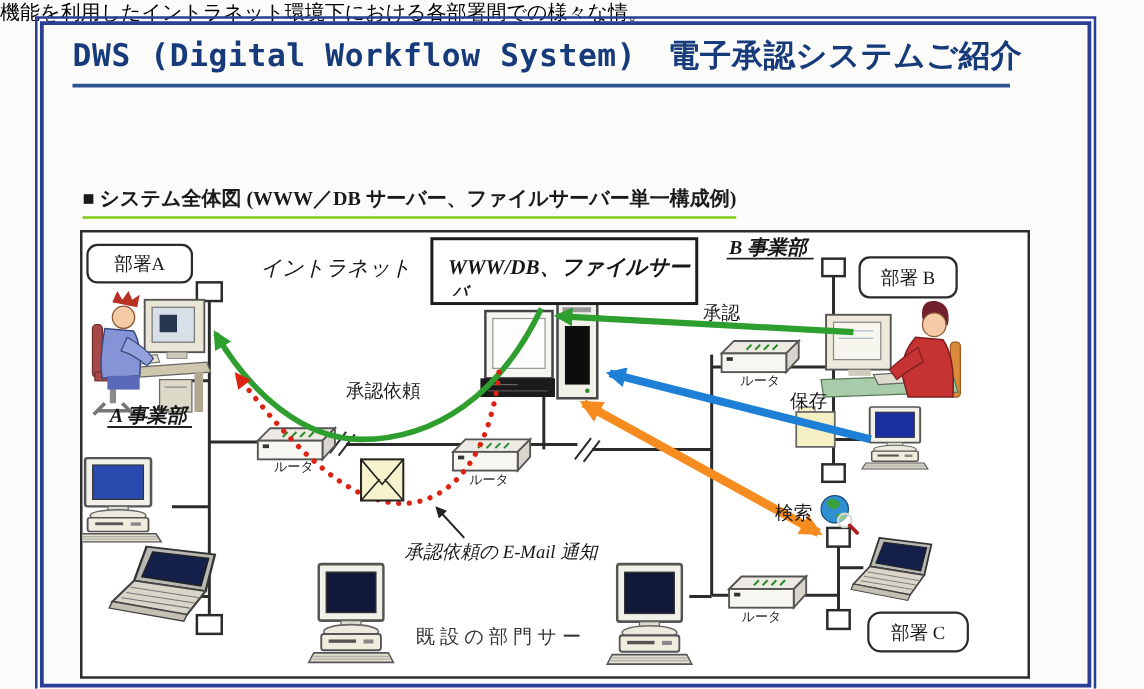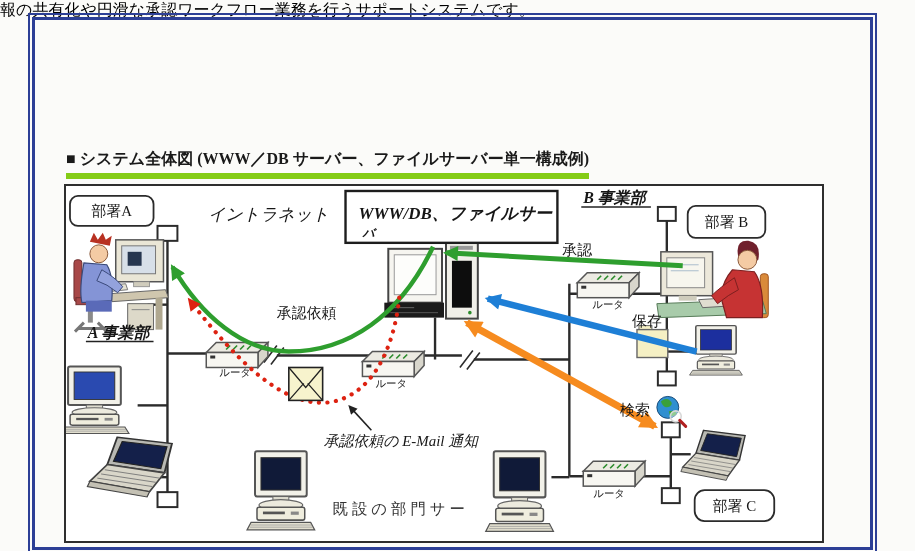--- a/index.html
+++ b/index.html
@@ -11,21 +11,21 @@
   .frame-inner{position:absolute;left:2px;top:2px;right:2px;bottom:2px;
                border:3px solid #2c3f96;}
   .title{position:absolute;left:58px;top:28px;margin:0;width:750px;
          font-family:"DejaVu Sans Mono","Liberation Sans",sans-serif;
          font-size:25px;font-weight:bold;color:#173b7a;letter-spacing:.5px;
          padding-bottom:6px;border-bottom:3px solid #2f5496;white-space:nowrap;}
   .intro{position:absolute;left:38px;top:84px;width:820px;margin:0;
          font-size:17px;font-weight:bold;color:#2b2b2b;line-height:1.65;}
   .section{position:absolute;left:66px;top:149px;margin:0;font-size:16px;font-weight:bold;
            color:#1a1a1a;font-family:"Liberation Serif","DejaVu Serif",serif;
-           border-bottom:6px solid #84cc16;padding-bottom:3px;white-space:nowrap;}
+           border-bottom:2px solid #84cc16;padding-bottom:3px;white-space:nowrap;}
   .diagram{position:absolute;left:64px;top:184px;width:760px;height:359px;
            border:2.5px solid #2e2e2e;background:#fff;box-sizing:border-box;}
   .diagram svg{display:block;width:100%;height:100%;}
   
   text{font-family:"Liberation Serif","DejaVu Serif",serif;fill:#161616;}
   .t-box{font-size:15px;text-anchor:middle;}
   .t-router{font-size:10.5px;text-anchor:middle;}
   .t-flow{font-size:15px;}
   .t-intranet{font-size:17px;font-style:italic;}
   .t-division{font-size:16px;font-style:italic;font-weight:bold;}
@@ -38,24 +38,25 @@
   .slash{stroke:#2b2b2b;stroke-width:1.6;fill:none;}
 </style>
 </head>
 <body>
 
 <div class="sheet">
   <div class="frame-outer">
     <div class="frame-inner"></div>
   </div>
 
+  <h1 class="title">DWS (Digital Workflow System)　電子承認システムご紹介</h1>
 
   <p class="intro">
     </p>
-    <div>報の共有化や円滑な承認ワークフロー業務を行うサポートシステムです。</div>
+    <div>機能を利用したイントラネット環境下における各部署間での様々な情。</div>
   <p></p>
 
   <h2 class="section">■ システム全体図 (WWW／DB サーバー、ファイルサーバー単一構成例)</h2>
 
   <div class="diagram">
   <svg viewBox="64 186 760 356" preserveAspectRatio="none">
     <defs>
       <marker id="mkGreen" viewBox="0 0 10 10" refX="8" refY="5" markerWidth="19" markerHeight="15" orient="auto" markerUnits="userSpaceOnUse">
             <path d="M0,0L10,5L0,10z" fill="#2e9e2e"></path>
           </marker>

